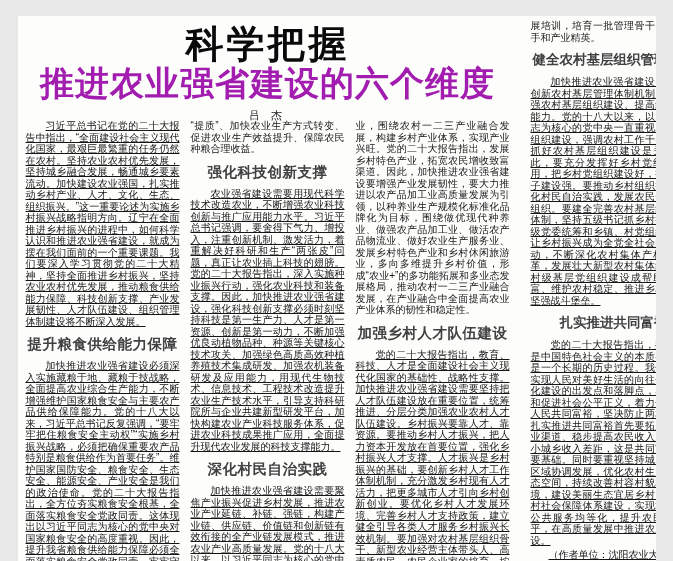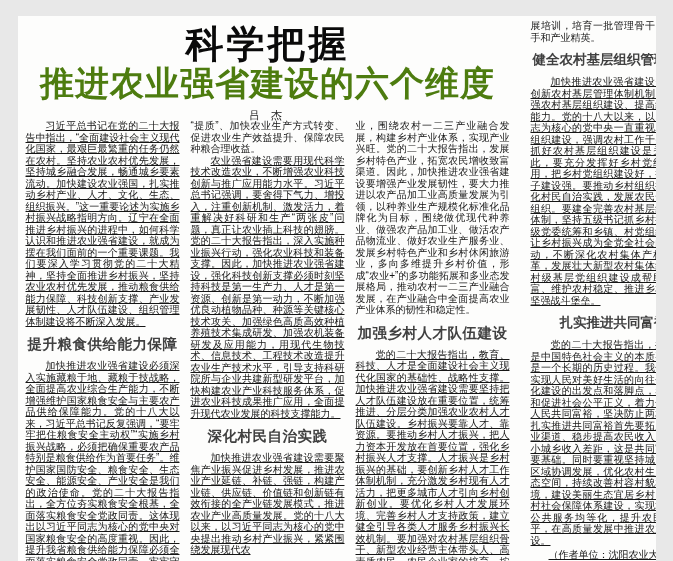--- a/index.html
+++ b/index.html
@@ -27,21 +27,21 @@
   }
   .title-line1 {
     font-size:38px; line-height:40px;
     font-weight:bold; letter-spacing:3px;
     color:#0a0a0a;
   }
   .title-line2 {
     font-size:34px; line-height:38px;
     font-weight:bold; letter-spacing:1px;
     white-space:nowrap;
-    color:#4d7c0f;
+    color:#a21caf;
   }
   .byline {
     font-size:11px; margin-top:6px; letter-spacing:4px; color:#222;text-align:center;
   }
   .cols3 { display:flex; gap:11px; }
   .col { width:154px; }
   .col4 {
     position:absolute; left:513px; top:4px; width:166px;
   }
   
@@ -82,20 +82,21 @@
     <div class="cols3">
 
       <div class="col">
         <p class="para indent">习近平总书记在党的二十大报告中指出，“全面建设社会主义现代化国家，最艰巨最繁重的任务仍然在农村。坚持农业农村优先发展，坚持城乡融合发展，畅通城乡要素流动。加快建设农业强国，扎实推动乡村产业、人才、文化、生态、组织振兴。”这一重要论述为实施乡村振兴战略指明方向。辽宁在全面推进乡村振兴的进程中，如何科学认识和推进农业强省建设，就成为摆在我们面前的一个重要课题。我们要深入学习贯彻党的二十大精神，坚持全面推进乡村振兴，坚持农业农村优先发展，推动粮食供给能力保障、科技创新支撑、产业发展韧性、人才队伍建设、组织管理体制建设将不断深入发展。</p>
         <div class="sec-head">提升粮食供给能力保障</div>
         <p class="para indent">加快推进农业强省建设必须深入实施藏粮于地、藏粮于技战略，全面提高农业综合生产能力，不断增强维护国家粮食安全与主要农产品供给保障能力。党的十八大以来，习近平总书记反复强调，“要牢牢把住粮食安全主动权”“实施乡村振兴战略，必须把确保重要农产品特别是粮食供给作为首要任务”。维护国家国防安全、粮食安全、生态安全、能源安全、产业安全是我们的政治使命。党的二十大报告指出，全方位夯实粮食安全根基，全面落实粮食安全党政同责。这体现出以习近平同志为核心的党中央对国家粮食安全的高度重视。因此，提升我省粮食供给能力保障必须全面落实粮食安全党政同责，牢牢守住耕地保护红线，推进农业经营主体发展由“增量”转向</p>
       </div>
 
       <div class="col">
         <p class="para">“提质”、加快农业生产方式转变、促进农业生产效益提升、保障农民种粮合理收益。</p>
+        <div class="sec-head">强化科技创新支撑</div>
         <p class="para indent">农业强省建设需要用现代科学技术改造农业，不断增强农业科技创新与推广应用能力水平。习近平总书记强调，要舍得下气力、增投入，注重创新机制、激发活力，着重解决好科研和生产“两张皮”问题，真正让农业插上科技的翅膀。党的二十大报告指出，深入实施种业振兴行动，强化农业科技和装备支撑。因此，加快推进农业强省建设，强化科技创新支撑必须时刻坚持科技是第一生产力、人才是第一资源、创新是第一动力，不断加强优良动植物品种、种源等关键核心技术攻关、加强绿色高质高效种植养殖技术集成研发、加强农机装备研发及应用能力，用现代生物技术、信息技术、工程技术改造提升农业生产技术水平，引导支持科研院所与企业共建新型研发平台，加快构建农业产业科技服务体系，促进农业科技成果推广应用，全面提升现代农业发展的科技支撑能力。</p>
         <div class="sec-head">深化村民自治实践</div>
         <p class="para indent">加快推进农业强省建设需要聚焦产业振兴促进乡村发展，推进农业产业延链、补链、强链，构建产业链、供应链、价值链和创新链有效衔接的全产业链发展模式，推进农业产业高质量发展。党的十八大以来，以习近平同志为核心的党中央提出推动乡村产业振兴，紧紧围绕发展现代农</p>
       </div>
 
       <div class="col">
         <p class="para">业，围绕农村一二三产业融合发展，构建乡村产业体系，实现产业兴旺。党的二十大报告指出，发展乡村特色产业，拓宽农民增收致富渠道。因此，加快推进农业强省建设要增强产业发展韧性，要大力推进以农产品加工业高质量发展为引领，以种养业生产规模化标准化品牌化为目标，围绕做优现代种养业、做强农产品加工业、做活农产品物流业、做好农业生产服务业、发展乡村特色产业和乡村休闲旅游业，多向多维提升乡村价值，形成“农业+”的多功能拓展和多业态发展格局，推动农村一二三产业融合发展，在产业融合中全面提高农业产业体系的韧性和稳定性。</p>
         <div class="sec-head">加强乡村人才队伍建设</div>
         <p class="para indent">党的二十大报告指出，教育、科技、人才是全面建设社会主义现代化国家的基础性、战略性支撑。加快推进农业强省建设需要坚持把人才队伍建设放在重要位置，统筹推进、分层分类加强农业农村人才队伍建设。乡村振兴要靠人才、靠资源。要推动乡村人才振兴，把人力资本开发放在首要位置，强化乡村振兴人才支撑。人才振兴是乡村振兴的基础，要创新乡村人才工作体制机制，充分激发乡村现有人才活力，把更多城市人才引向乡村创新创业。要优化乡村人才发展环境、完善乡村人才支持政策，建立健全引导各类人才服务乡村振兴长效机制。要加强对农村基层组织骨干、新型农业经营主体带头人、高素质农民、农民企业家的培育，按照乡村发展、乡村建设和乡村治理等不同环节需求，分层分类分模块开</p>
       </div>

